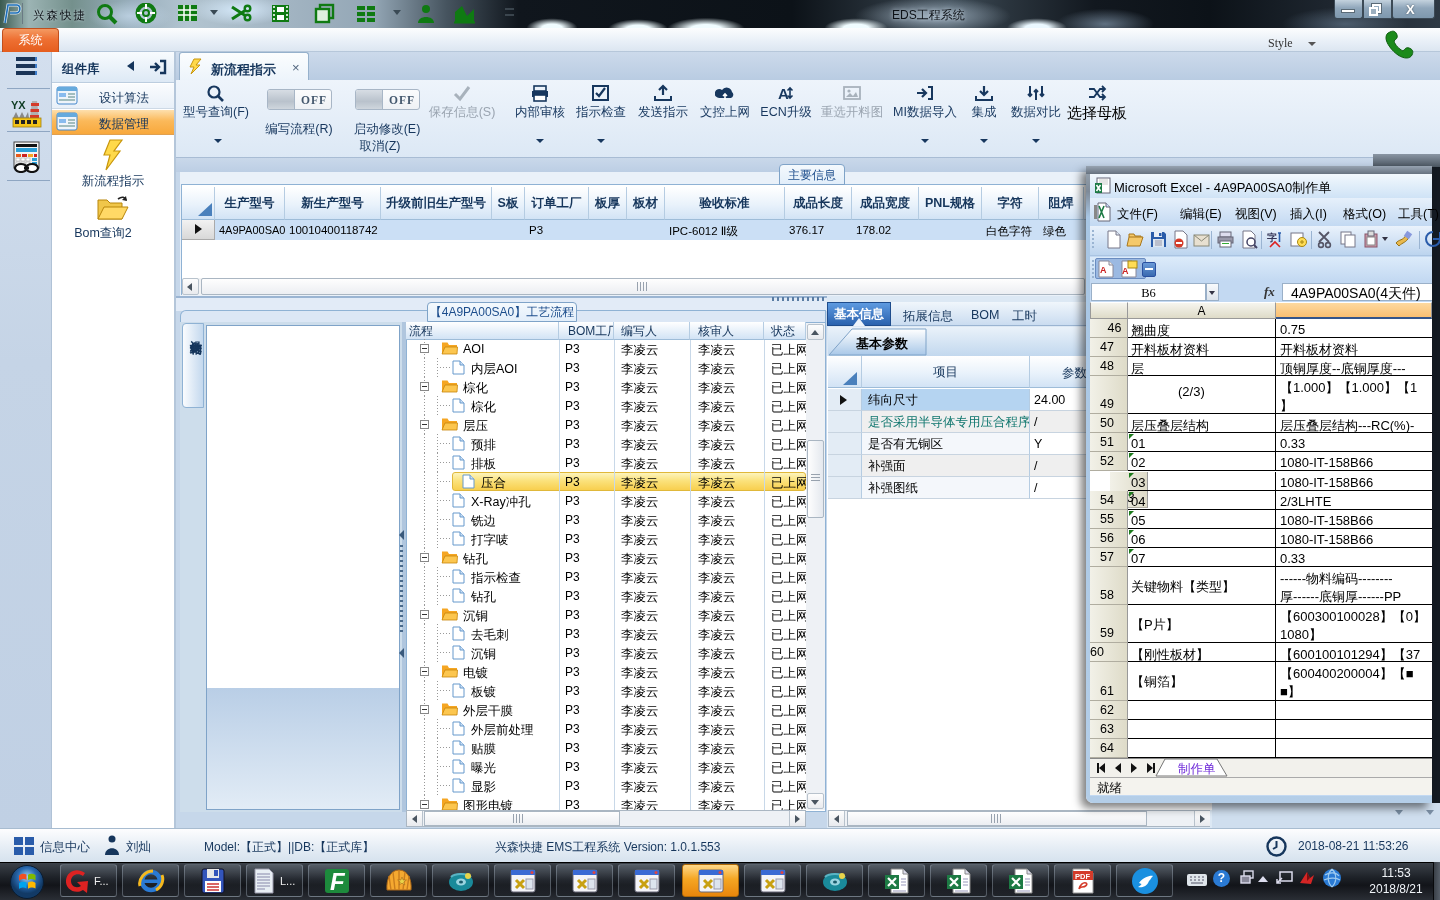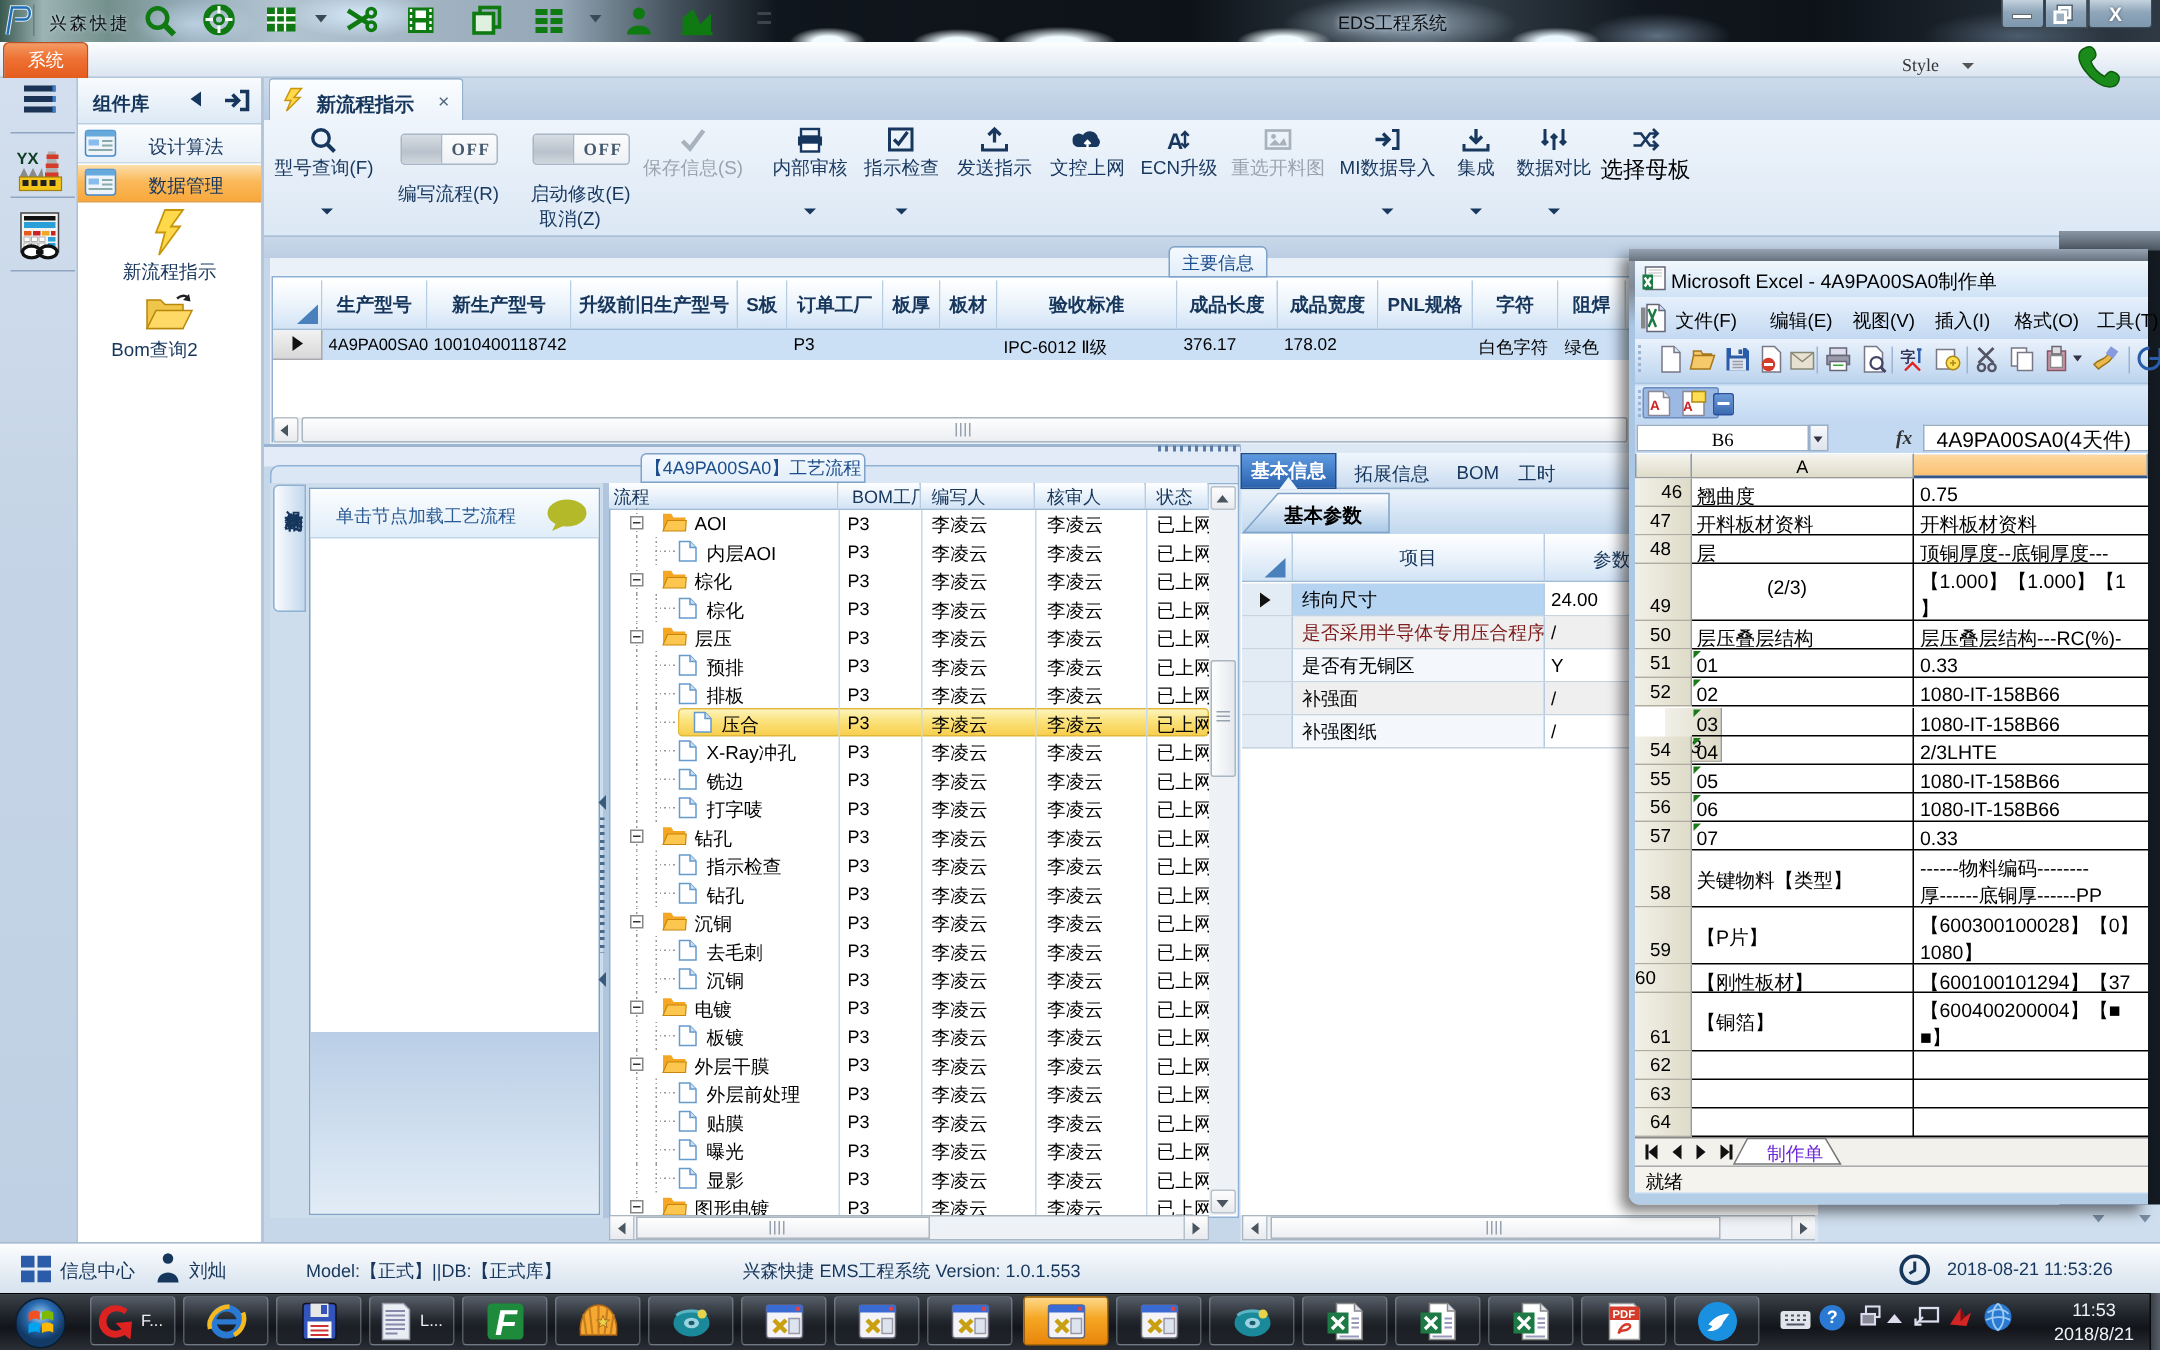--- a/index.html
+++ b/index.html
@@ -314,27 +314,20 @@
 <div class="ab" style="left:176px;top:296px;width:1264px;height:532px;background:#c6d7ea;border-top:2px solid #9ab4d2;"></div>
 <div class="ab" style="left:176px;top:298px;width:1264px;height:13px;background:#e2ebf7;"></div>
 <div class="ab" style="left:180px;top:310px;width:646px;height:14px;background:#dce7f5;border:1px solid #8fb2d4;border-bottom:none;border-radius:6px 0 0 0;"></div>
 <div class="ab" style="left:772px;top:297px;width:60px;height:4px;background:repeating-linear-gradient(90deg,#5a7ca3 0,#5a7ca3 2px,transparent 2px,transparent 5px);"></div>
 <div class="ab" style="left:427px;top:302px;width:150px;height:20px;background:linear-gradient(#f4f9fd,#e2eefa);border:1px solid #7fa3c8;border-radius:4px 4px 0 0;color:#1c4d8c;font-size:12px;text-align:center;line-height:19px;">【4A9PA00SA0】工艺流程</div>
 <div class="ab" style="left:180px;top:322px;width:222px;height:490px;background:#cdddeb;"></div>
 <div class="ab" style="left:182px;top:323px;width:22px;height:85px;background:linear-gradient(90deg,#fafcfe,#c3d8ee);border:1px solid #8fb2d4;border-radius:4px 0 0 4px;">
     <div class="ab b nav" style="left:4px;top:6px;font-size:12px;writing-mode:vertical-rl;letter-spacing:1px;">设备结构</div>
   </div>
 <div class="ab" style="left:206px;top:325px;width:194px;height:485px;border:1px solid #7fa3c8;background:#fff;">
- <div class="ab" style="left:0;top:0;width:192px;height:33px;background:linear-gradient(#fbfdfe,#e0edf9);border-bottom:1px solid #c2d6ea;">
-  <span class="ab" style="left:17px;top:10px;font-size:12px;color:#2a5b94;">单击节点加载工艺流程</span>
-  <svg class="ab" style="left:156px;top:6px;" width="30" height="24" viewBox="0 0 30 24">
-        <ellipse cx="15" cy="10" rx="13" ry="9" fill="#b3b929"></ellipse>
-        <path d="M8 16 L5 22 L14 18 Z" fill="#b3b929"></path>
-      </svg>
- </div>
  <div class="ab" style="left:0;top:362px;width:192px;height:121px;background:linear-gradient(#b9cee6,#e2ecf6);"></div>
 </div>
 <div class="ab" style="left:402px;top:322px;width:4px;height:490px;background:#b0c6de;"></div>
 <div class="ab" style="left:399px;top:530px;width:0;height:0;border-top:5px solid transparent;border-bottom:5px solid transparent;border-right:5px solid #3a5a7c;"></div>
 <div class="ab" style="left:399px;top:648px;width:0;height:0;border-top:5px solid transparent;border-bottom:5px solid transparent;border-right:5px solid #3a5a7c;"></div>
 <div class="ab" style="left:400px;top:545px;width:3px;height:90px;background:repeating-linear-gradient(#4a6a8c 0,#4a6a8c 2px,transparent 2px,transparent 5px);"></div>
 <div class="ab" style="left:406px;top:322px;width:420px;height:490px;background:#fff;border:1px solid #8fb2d4;overflow:hidden;"></div>
 <div class="cell" style="left:406px;top:322px;width:153px;height:18px;background:linear-gradient(#ffffff,#d2e3f5);border-right:1px solid #b5cce2;border-bottom:1px solid #9ebcd8;color:#16365c;font-size:12px;line-height:18px;padding-left:3px;">流程</div>
 <div class="cell" style="left:559px;top:322px;width:55px;height:18px;background:linear-gradient(#ffffff,#d2e3f5);border-right:1px solid #b5cce2;border-bottom:1px solid #9ebcd8;color:#16365c;font-size:12px;line-height:18px;padding-left:9px;">BOM工厂</div>
 <div class="cell" style="left:614px;top:322px;width:76px;height:18px;background:linear-gradient(#ffffff,#d2e3f5);border-right:1px solid #b5cce2;border-bottom:1px solid #9ebcd8;color:#16365c;font-size:12px;line-height:18px;padding-left:7px;">编写人</div>
@@ -686,21 +679,21 @@
     <path d="M15 1 L15 14 L1 14 Z" fill="#4a80bc"></path>
   </svg>
 <div class="cell" style="left:862px;top:356px;width:168px;height:32px;background:linear-gradient(#ffffff,#e9f2fb 55%,#d2e3f5);border-right:1px solid #b5cce2;border-bottom:1px solid #9ebcd8;color:#16365c;font-size:12.5px;text-align:center;line-height:32px;">项目</div>
 <div class="cell" style="left:1030px;top:356px;width:180px;height:32px;background:linear-gradient(#ffffff,#e9f2fb 55%,#d2e3f5);border-right:1px solid #b5cce2;border-bottom:1px solid #9ebcd8;"></div>
 <div class="ab" style="left:1062px;top:365px;color:#16365c;font-size:12.5px;">参数</div>
 <div class="cell" style="left:828px;top:389px;width:34px;height:22px;background:#e3ecf5;border-right:1px solid #b5cce2;border-bottom:1px solid #c8d4e0;"></div>
 <div class="ab" style="left:840px;top:395px;width:0;height:0;border-top:5px solid transparent;border-bottom:5px solid transparent;border-left:7px solid #111;"></div>
 <div class="cell" style="left:862px;top:389px;width:168px;height:22px;background:#b5d4f1;border-right:1px solid #b5cce2;border-bottom:1px solid #c8d4e0;color:#000;font-size:12.5px;line-height:22px;padding-left:6px;">纬向尺寸</div>
 <div class="cell" style="left:1030px;top:389px;width:180px;height:22px;background:#ffffff;border-bottom:1px solid #c8d4e0;color:#000;font-size:12.5px;line-height:22px;padding-left:4px;">24.00</div>
 <div class="cell" style="left:828px;top:411px;width:34px;height:22px;background:#e3ecf5;border-right:1px solid #b5cce2;border-bottom:1px solid #c8d4e0;"></div>
-<div class="cell" style="left:862px;top:411px;width:168px;height:22px;background:#efefef;border-right:1px solid #b5cce2;border-bottom:1px solid #c8d4e0;color:#7f1d1d;font-size:12.5px;line-height:22px;padding-left:6px;">是否采用半导体专用压合程序</div>
+<div class="cell" style="left:862px;top:411px;width:168px;height:22px;background:#efefef;border-right:1px solid #b5cce2;border-bottom:1px solid #c8d4e0;color:#0f766e;font-size:12.5px;line-height:22px;padding-left:6px;">是否采用半导体专用压合程序</div>
 <div class="cell" style="left:1030px;top:411px;width:180px;height:22px;background:#efefef;border-bottom:1px solid #c8d4e0;color:#000;font-size:12.5px;line-height:22px;padding-left:4px;">/</div>
 <div class="cell" style="left:828px;top:433px;width:34px;height:22px;background:#e3ecf5;border-right:1px solid #b5cce2;border-bottom:1px solid #c8d4e0;"></div>
 <div class="cell" style="left:862px;top:433px;width:168px;height:22px;background:#f4f7fb;border-right:1px solid #b5cce2;border-bottom:1px solid #c8d4e0;color:#000;font-size:12.5px;line-height:22px;padding-left:6px;">是否有无铜区</div>
 <div class="cell" style="left:1030px;top:433px;width:180px;height:22px;background:#ffffff;border-bottom:1px solid #c8d4e0;color:#000;font-size:12.5px;line-height:22px;padding-left:4px;">Y</div>
 <div class="cell" style="left:828px;top:455px;width:34px;height:22px;background:#e3ecf5;border-right:1px solid #b5cce2;border-bottom:1px solid #c8d4e0;"></div>
 <div class="cell" style="left:862px;top:455px;width:168px;height:22px;background:#efefef;border-right:1px solid #b5cce2;border-bottom:1px solid #c8d4e0;color:#000;font-size:12.5px;line-height:22px;padding-left:6px;">补强面</div>
 <div class="cell" style="left:1030px;top:455px;width:180px;height:22px;background:#efefef;border-bottom:1px solid #c8d4e0;color:#000;font-size:12.5px;line-height:22px;padding-left:4px;">/</div>
 <div class="cell" style="left:828px;top:477px;width:34px;height:22px;background:#e3ecf5;border-right:1px solid #b5cce2;border-bottom:1px solid #c8d4e0;"></div>
 <div class="cell" style="left:862px;top:477px;width:168px;height:22px;background:#f4f7fb;border-right:1px solid #b5cce2;border-bottom:1px solid #c8d4e0;color:#000;font-size:12.5px;line-height:22px;padding-left:6px;">补强图纸</div>
 <div class="cell" style="left:1030px;top:477px;width:180px;height:22px;background:#ffffff;border-bottom:1px solid #c8d4e0;color:#000;font-size:12.5px;line-height:22px;padding-left:4px;">/</div>

